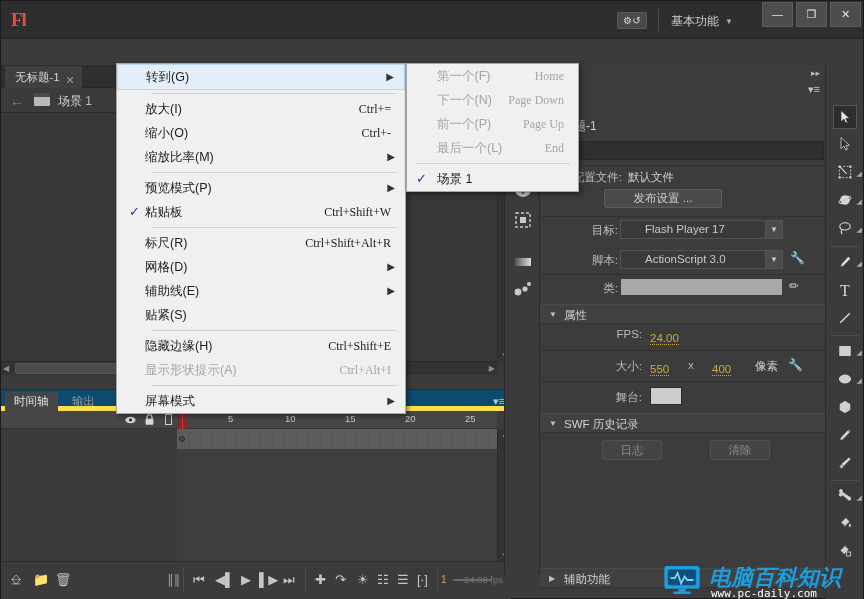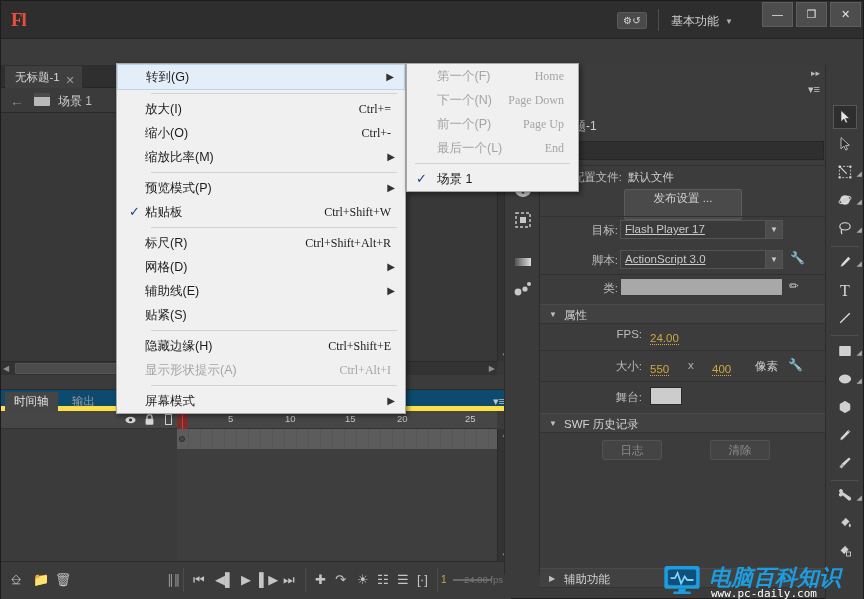--- a/index.html
+++ b/index.html
@@ -194,21 +194,21 @@
   .rp-divider{position:absolute;left:0;width:286px;height:1px;background:#313131;}
 
   .lbl{position:absolute;color:#bcbcbc;font-size:11.5px;text-align:right;}
   .val{position:absolute;color:#cfcfcf;font-size:11.5px;}
   .btn3d{
     position:absolute;background:#4a4a4a;border:1px solid #5c5c5c;
     color:#d0d0d0;font-size:11.5px;text-align:center;border-radius:2px;
   }
   .selectbox{
     position:absolute;background:#3a3a3a;border:1px solid #545454;
-    color:#c9c9c9;font-size:11.5px;line-height:17px;padding-left:4px;text-decoration:underline;
+    color:#c9c9c9;font-size:11.5px;line-height:17px;padding-left:24px;
   }
   .selectbox .arrow{
     position:absolute;right:0;top:0;width:17px;height:100%;
     background:#4c4c4c;border-left:1px solid #555;
     color:#c8c8c8;font-size:8px;text-align:center;line-height:17px;
   }
   .textinput{
     position:absolute;background:#a8a8a8;border:1px solid #3a3a3a;
   }
   .sec-header{
@@ -351,21 +351,21 @@
         <rect x="0.6" y="4.8" width="7.8" height="6" rx="1" fill="#d8d8d8"></rect>
       </svg>
       <div class="tl-out"></div>
     </div>
 
     <div class="tl-ruler">
       <div class="tick" style="left:3px;color:#e0c0c0">1</div>
       <div class="tick" style="left:51px">5</div>
       <div class="tick" style="left:108px">10</div>
       <div class="tick" style="left:168px">15</div>
-      <div class="tick" style="left:220px">20</div>
+      <div class="tick" style="left:228px">20</div>
       <div class="tick" style="left:288px">25</div>
       <div class="tick" style="left:348px">30</div>
       <div class="tick" style="left:408px">35</div>
     </div>
     <div class="tl-playhead"></div>
     <div class="tl-playhead-line"></div>
 
 
     <div class="frames">
       <div class="frame-grid-row">
@@ -433,21 +433,21 @@
     <div class="rp-collapse">▸▸</div>
     <div class="rp-menu">▾≡</div>
     <div class="rp-title">文档</div>
     <div class="rp-subtitle">无标题-1</div>
     <div class="rp-searchbar"></div>
 
     <div class="rp-divider" style="top:100px"></div>
 
     <div class="lbl" style="left:10px;top:105px;width:72px">配置文件:</div>
     <div class="val" style="left:88px;top:105px">默认文件</div>
-    <div class="btn3d" style="left:84px;top:124px;width:118px;height:31px;line-height:17px">发布设置 ...</div>
+    <div class="btn3d" style="left:64px;top:124px;width:118px;height:19px;line-height:17px">发布设置 ...</div>
 
     <div class="rp-divider" style="top:151px"></div>
 
     <div class="lbl" style="left:10px;top:158px;width:68px">目标:</div>
     <div class="selectbox" style="left:80px;top:155px;width:163px;height:19px">
       <span>Flash Player 17</span>
       <span class="arrow">▼</span>
     </div>
 
     <div class="lbl" style="left:10px;top:188px;width:68px">脚本:</div>

